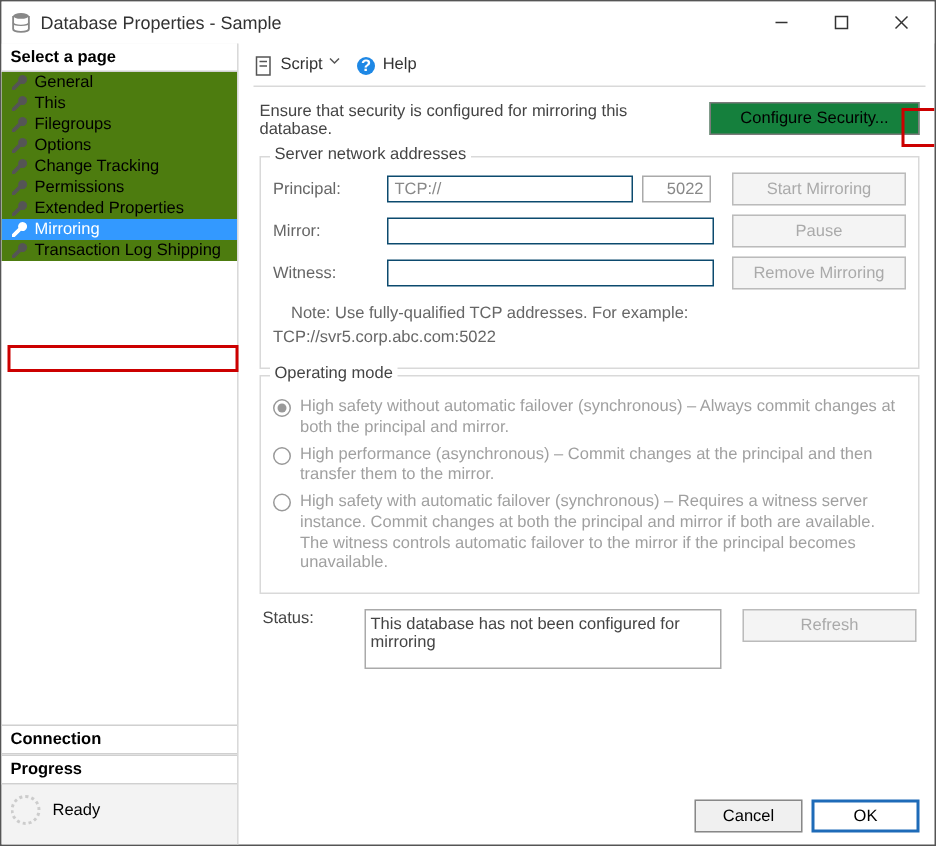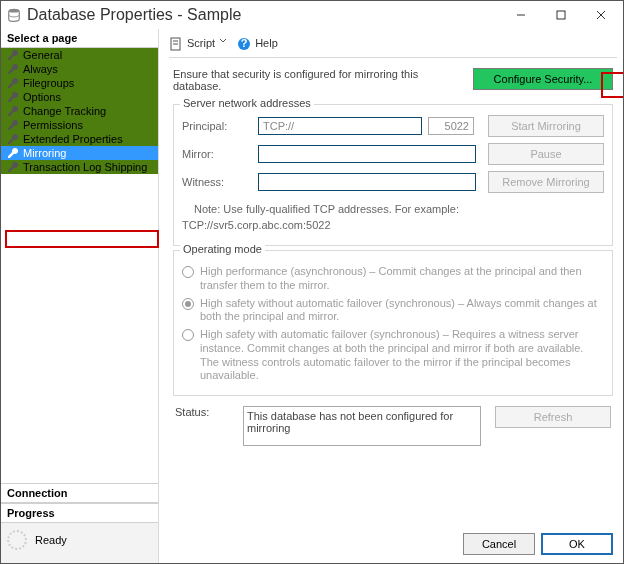--- a/index.html
+++ b/index.html
@@ -1,38 +1,38 @@
 <!DOCTYPE html>
 <html><head>
 <meta charset="utf-8">
 <style>
 * { box-sizing: border-box; margin: 0; padding: 0; font-family: "Segoe UI", Tahoma, sans-serif; font-size: 11px; }
 body { width: 624px; height: 564px; background: #fff; overflow: hidden; border: 1px solid #555; }
 .titlebar { display: flex; align-items: center; height: 28px; padding: 0 2px 0 6px; background: #fff; }
 .titlebar .app-icon { width: 14px; height: 14px; margin-right: 6px; }
-.titlebar .title { flex: 1; font-size: 16px; color: #333; }
+.titlebar .title { flex: 1; font-size: 12px; color: #333; }
 .win-btn { width: 40px; height: 28px; display:flex; align-items:center; justify-content:center; color:#333; }
 .win-btn svg { }
 .content { display: flex; height: calc(100% - 28px); }
 .left-panel { width: 158px; background: #f3f3f3; border-right: 1px solid #d9d9d9; display:flex; flex-direction:column; }
 .panel-header { background: #fff; padding: 3px 6px; font-weight: bold; border-bottom: 1px solid #d0d0d0; }
 .panel-header.sub { border-top: 1px solid #d0d0d0; }
 .nav-list { list-style:none; background:#4d7c0f; }
 .nav-item { display:flex; align-items:center; padding: 1px 6px; gap:4px; cursor: default; }
 .nav-item.selected { background: #3399ff; color:#fff; }
 .wrench-icon { width:12px; height:12px; flex-shrink:0; }
 .highlight-box { border:2px solid #c00; position:absolute; left:4px; top:201px; width:154px; height:18px; pointer-events:none; }
 .conn-body { padding:6px 6px 12px; }
 .conn-link { color: #0066cc; text-decoration: underline; display:flex; align-items:center; gap:6px; }
 .right-panel { flex:1; position:relative; padding: 6px 6px 6px 10px; color:#555; overflow:hidden; }
 .toolbar { display:flex; align-items:flex-start; gap:4px; border-bottom:1px solid #d9d9d9; padding:2px 0 6px; color:#333; }
 .toolbar .ico { width:14px; height:14px; }
 .ensure-row { display:flex; align-items:flex-start; padding:10px 4px 8px; gap:12px; }
 .ensure-text { flex:1; color:#444; }
-.cfg-btn { width:140px; height:22px; border:1px solid #7a7a7a; background:#22c55e; font-size:11px; }
+.cfg-btn { width:140px; height:22px; border:1px solid #7a7a7a; background:#15803d; font-size:11px; }
 .cfg-highlight { position:absolute; border:2px solid #c00; left:442px; top:43px; width:164px; height:26px; pointer-events:none; }
 .groupbox { border:1px solid #d9d9d9; margin:4px 4px 0; padding:10px 8px 8px; position:relative; }
 .groupbox .legend { position:absolute; top:-8px; left:6px; background:#fff; padding:0 3px; color:#444; }
 .addr-row { display:flex; align-items:center; margin-bottom:6px; gap:6px; }
 .addr-lbl { width:70px; color:#666; }
 .addr-input { flex:1; height:18px; border:1px solid #0c4a6e; background:#fff; padding:0 4px; color:#888; font-size:11px; }
 .addr-port { width:46px; height:18px; border:1px solid #aaa; background:#fff; text-align:right; padding:0 4px; color:#888; font-size:11px; margin-right:2px; }
 .big-btn { width:116px; height:22px; border:1px solid #bbb; background:#f4f4f4; color:#aaa; margin-left:6px; }
 .note { color:#666; margin:4px 0 0 78px; }
 .op-row { display:flex; align-items:flex-start; gap:6px; margin:4px 0; }
@@ -83,21 +83,21 @@
         <li class="nav-item">
           <svg class="wrench-icon" viewBox="0 0 12 12">
             <path d="M8 1a3 3 0 00-2.8 4L1 9.2V11h1.8L7 6.8A3 3 0 108 1z" fill="#555"></path>
           </svg>
           <span>General</span>
         </li>
         <li class="nav-item">
           <svg class="wrench-icon" viewBox="0 0 12 12">
             <path d="M8 1a3 3 0 00-2.8 4L1 9.2V11h1.8L7 6.8A3 3 0 108 1z" fill="#555"></path>
           </svg>
-          <span>Always</span>
+          <span>This</span>
         </li>
         <li class="nav-item">
           <svg class="wrench-icon" viewBox="0 0 12 12">
             <path d="M8 1a3 3 0 00-2.8 4L1 9.2V11h1.8L7 6.8A3 3 0 108 1z" fill="#555"></path>
           </svg>
           <span>Filegroups</span>
         </li>
         <li class="nav-item">
           <svg class="wrench-icon" viewBox="0 0 12 12">
             <path d="M8 1a3 3 0 00-2.8 4L1 9.2V11h1.8L7 6.8A3 3 0 108 1z" fill="#555"></path>
@@ -191,26 +191,26 @@
         <div style="flex:1">
           <div class="note" style="margin-left:12px">Note: Use fully-qualified TCP addresses. For example:</div>
           <div class="note" style="margin-left:0">TCP://svr5.corp.abc.com:5022</div>
         </div>
       </div>
     </div>
 
     <div class="groupbox">
       <div class="legend">Operating mode</div>
       <div class="op-row">
+        <div class="radio checked"></div>
+        <div class="op-desc">High safety without automatic failover (synchronous) – Always commit changes at both the principal and mirror.</div>
+      </div>
+      <div class="op-row">
         <div class="radio"></div>
         <div class="op-desc">High performance (asynchronous) – Commit changes at the principal and then transfer them to the mirror.</div>
-      </div>
-      <div class="op-row">
-        <div class="radio checked"></div>
-        <div class="op-desc">High safety without automatic failover (synchronous) – Always commit changes at both the principal and mirror.</div>
       </div>
       <div class="op-row">
         <div class="radio"></div>
         <div class="op-desc">High safety with automatic failover (synchronous) – Requires a witness server instance. Commit changes at both the principal and mirror if both are available. The witness controls automatic failover to the mirror if the principal becomes unavailable.</div>
       </div>
     </div>
 
     <div class="status-row">
       <span class="status-lbl">Status:</span>
       <div class="status-box">This database has not been configured for mirroring</div>

